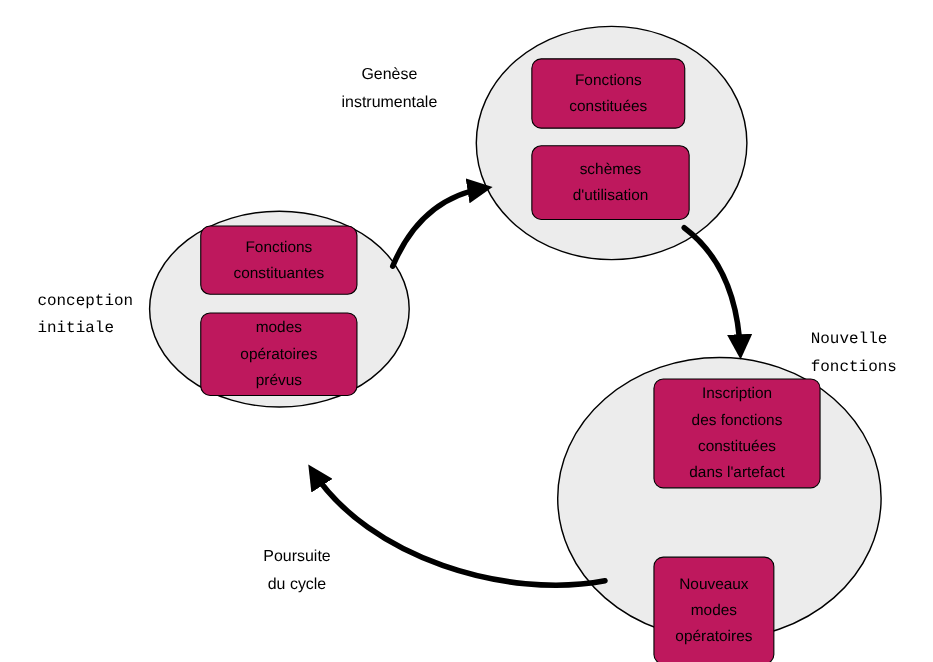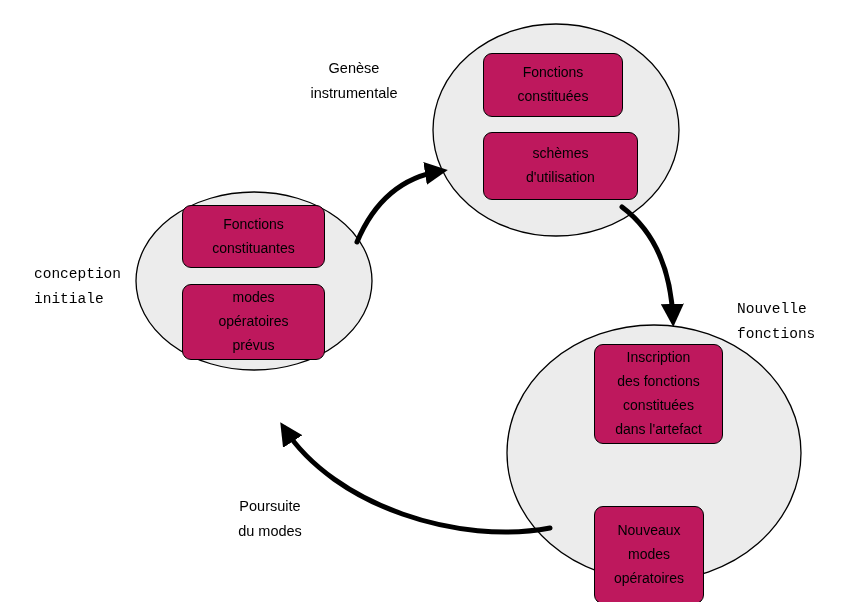--- a/index.html
+++ b/index.html
@@ -57,49 +57,49 @@
 
     <path class="arrow" d="M 357 242 Q 383 180 441 171" marker-end="url(#ah)" stroke="#000000"></path>
     <path class="arrow" d="M 622 207 Q 670 243 673 320" marker-end="url(#ah)" stroke="#000000"></path>
     <path class="arrow" d="M 550 528 C 460 545 335 507 284 428" marker-end="url(#ah)" stroke="#000000"></path>
   </svg>
 
   <div class="node-box" style="left:483px; top:53px; width:140px; height:64px;">
     <span>Fonctions
 constituées</span>
   </div>
-  <div class="node-box" style="left:483px; top:132px; width:155px; height:68px;">
+  <div class="node-box" style="left:483px; top:132px; width:144px; height:68px;">
     <span>schèmes
 d'utilisation</span>
   </div>
 
   <div class="node-box" style="left:182px; top:205px; width:143px; height:63px;">
     <span>Fonctions
 constituantes</span>
   </div>
   <div class="node-box" style="left:182px; top:284px; width:143px; height:76px;">
     <span>modes
 opératoires
 prévus</span>
   </div>
 
-  <div class="node-box" style="left:594px; top:344px; width:129px; height:100px;">
+  <div class="node-box" style="left:594px; top:344px; width:152px; height:100px;">
     <span>Inscription
 des fonctions
 constituées
 dans l'artefact</span>
   </div>
   <div class="node-box" style="left:594px; top:458px; width:110px; height:98px;margin-top:48px;">
     <span>Nouveaux
 modes
 opératoires</span>
   </div>
 
   <div class="free-label ta-c" style="left:295px; top:56px; width:118px;">Genèse
 instrumentale</div>
   <div class="free-label ta-l" style="left:34px; top:262px; width:110px;">conception
 initiale</div>
   <div class="free-label ta-l" style="left:737px; top:297px; width:90px;">Nouvelle
 fonctions</div>
   <div class="free-label ta-c" style="left:226px; top:494px; width:88px;">Poursuite
-du modes</div>
+du cycle</div>
 
 </div>
 
 </body></html>

